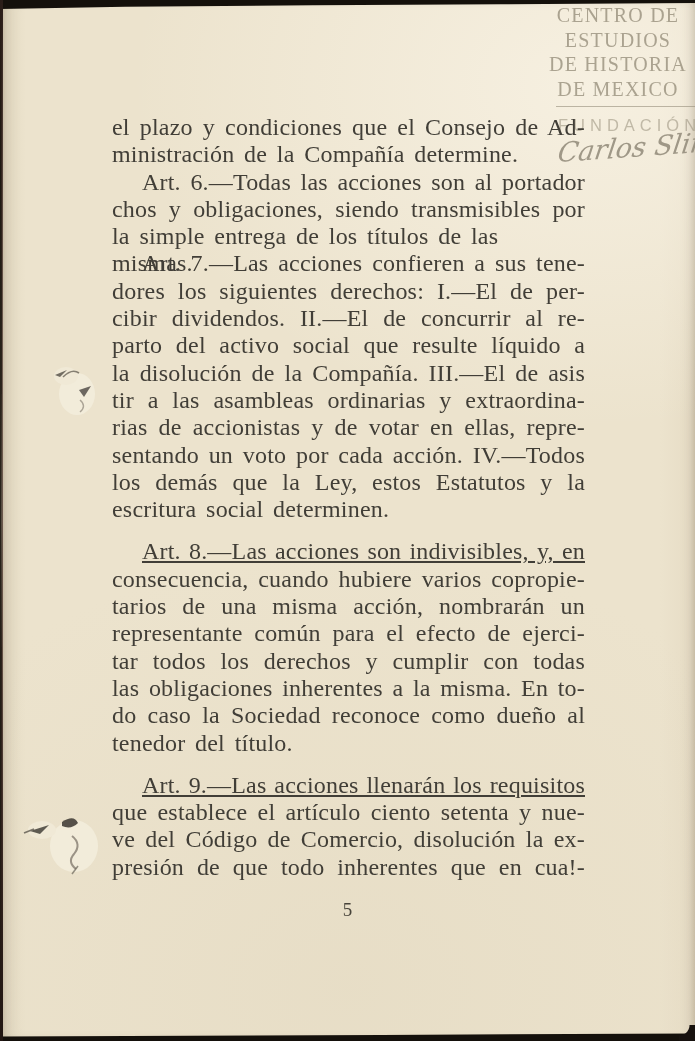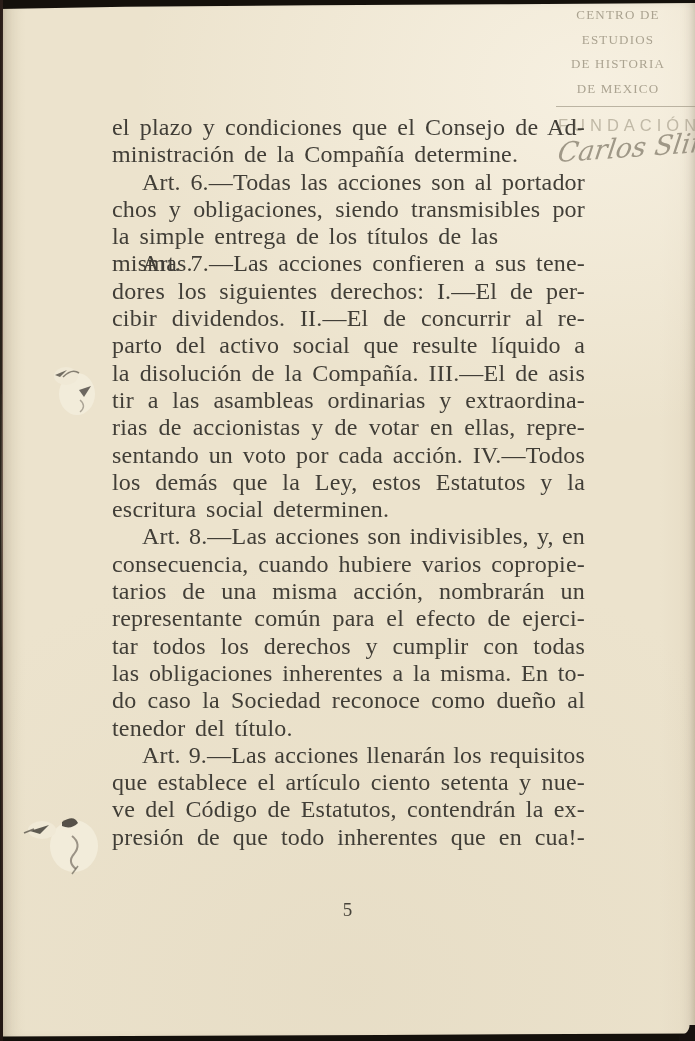--- a/index.html
+++ b/index.html
@@ -28,39 +28,39 @@
   .edge-right{right:0;top:0;width:3px;height:1041px;
     background:linear-gradient(180deg,rgba(60,40,35,.55) 0%,rgba(70,48,40,.75) 60%,#221713 100%);
     clip-path:polygon(0 0,100% 0,100% 100%,0 100%,60% 60%,60% 30%);}
   .corner-br{position:absolute;right:0;bottom:0;width:16px;height:16px;
     background:radial-gradient(circle at 0 0, rgba(23,18,15,0) 10px, #17120f 11px);}
 
   
   .wm{position:absolute;top:3px;right:2px;width:150px;text-align:center;
       color:rgba(142,133,113,.72);letter-spacing:1.2px;
       font-family:"Liberation Serif","DejaVu Serif",serif;}
-  .wm-line{font-size:13px;line-height:24.6px;white-space:nowrap;}
+  .wm-line{font-size:20px;line-height:24.6px;white-space:nowrap;}
   .wm-divider{position:absolute;top:106px;left:556px;width:139px;height:0;
       border-top:1.5px solid rgba(148,140,121,.6);}
   .wm-foundation{position:absolute;top:116px;left:558px;white-space:nowrap;
       font-family:"Liberation Sans","DejaVu Sans",sans-serif;
       font-size:16.5px;letter-spacing:5px;color:rgba(160,152,133,.62);}
   .wm-signature{position:absolute;top:137px;left:558px;white-space:nowrap;
       font-family:"DejaVu Serif","Liberation Serif",serif;font-style:italic;
       font-size:27px;color:rgba(138,130,114,.8);
       transform:rotate(-4deg) skewX(-12deg);transform-origin:left center;}
 
   
   .page-body{position:absolute;left:112px;top:114px;width:473px;
       font-size:24px;color:#413e37;letter-spacing:.2px;word-spacing:1px;}
   .ln{line-height:27.3px;height:27.3px;white-space:normal;overflow:visible;}
   .ln.j{text-align:justify;text-align-last:justify;}
   .ln.end{text-align:left;word-spacing:3.5px;font-family:Liberation Serif, serif;}
   .ln.ind{text-indent:30px;}
-  .ln.gap{margin-top:0;}
+  .ln.gap{margin-top:15px;text-decoration:underline;}
 
   .page-number{position:absolute;left:0;top:899px;width:695px;text-align:center;
       font-size:19px;color:#47433a;}
 
   
   .blemish{position:absolute;}
   .blemish svg{display:block;}
 </style>
 </head>
 <body>
@@ -96,21 +96,21 @@
     <div class="ln j ind gap">Art. 8.—Las acciones son indivisibles, y, en</div>
     <div class="ln j">consecuencia, cuando hubiere varios copropie-</div>
     <div class="ln j">tarios de una misma acción, nombrarán un</div>
     <div class="ln j">representante común para el efecto de ejerci-</div>
     <div class="ln j">tar todos los derechos y cumplir con todas</div>
     <div class="ln j">las obligaciones inherentes a la misma. En to-</div>
     <div class="ln j">do caso la Sociedad reconoce como dueño al</div>
     <div class="ln end">tenedor del título.</div>
     <div class="ln j ind gap">Art. 9.—Las acciones llenarán los requisitos</div>
     <div class="ln j">que establece el artículo ciento setenta y nue-</div>
-    <div class="ln j">ve del Código de Estatutos, contendrán la ex-</div>
+    <div class="ln j">ve del Código de Comercio, disolución la ex-</div>
     <div class="ln j">presión de que todo inherentes que en cua!-</div>
   </div>
 
   <div class="page-number">5</div>
 
   <div class="blemish" style="left:50px;top:356px;width:50px;height:62px;">
     <svg width="50" height="62" viewBox="0 0 50 62">
       <ellipse cx="27" cy="38" rx="18" ry="21" fill="#f2ecda"></ellipse>
       <ellipse cx="16" cy="20" rx="12" ry="9" fill="#f0e9d6"></ellipse>
       <path d="M5 19 L17 14 L10 21 Z" fill="#5c574d" opacity=".85"></path>

